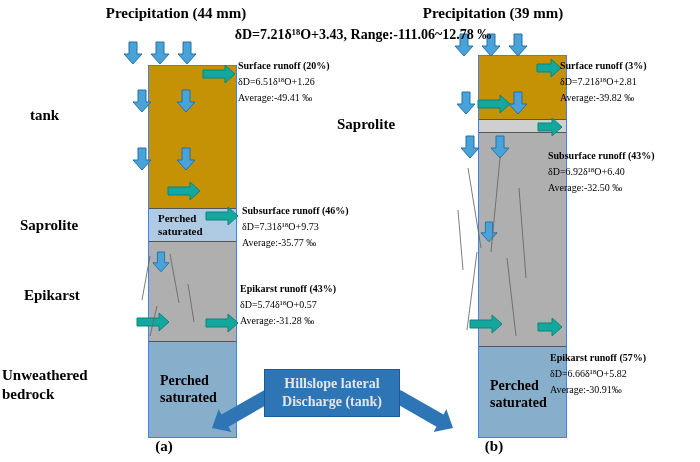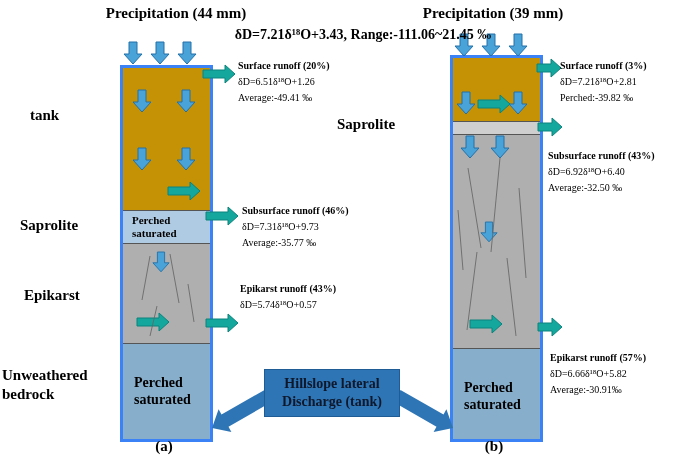--- a/index.html
+++ b/index.html
@@ -1,30 +1,30 @@
 <!DOCTYPE html>
 <html><head>
 <meta charset="utf-8">
 <style>
   html,body{margin:0;padding:0;background:#fff;}
   .canvas{position:relative;width:700px;height:462px;background:#ffffff;overflow:hidden;
           font-family:"Liberation Serif","DejaVu Serif",serif;color:#000;}
-  .col{position:absolute;border:3px solid #3b82f6;overflow:hidden;box-sizing:content-box;}
+  .col{position:absolute;border:1px solid #3b82f6;overflow:hidden;box-sizing:content-box;margin-left:28px;}
   .layer{width:100%;box-sizing:border-box;}
   .sep{border-top:1px solid #555;}
   .precip{position:absolute;font-size:15px;font-weight:bold;text-align:center;}
   .eqline{position:absolute;font-size:14px;font-weight:bold;text-align:center;}
   .caption{position:absolute;font-size:15px;font-weight:bold;text-align:center;}
   .side-label{position:absolute;font-size:15px;font-weight:bold;line-height:19px;white-space:pre-line;}
   .annot{position:absolute;font-size:10px;line-height:16px;white-space:nowrap;}
   .annot .t{font-weight:bold;}
   .perched-sm{font-size:11px;line-height:13px;font-weight:bold;padding:3px 0 0 9px;white-space:pre-line;}
   .perched-lg{font-size:14px;line-height:17px;font-weight:bold;padding:30px 0 0 11px;white-space:pre-line;}
   .discharge{position:absolute;left:264px;top:369px;width:134px;height:46px;background:#2E75B6;
-             border:1px solid #1F5C96;color:#0f172a;font-weight:bold;font-size:14px;line-height:18px;
+             border:1px solid #1F5C96;color:#e5e5e5;font-weight:bold;font-size:14px;line-height:18px;
              display:flex;align-items:center;justify-content:center;text-align:center;white-space:pre-line;}
   .overlay{position:absolute;left:0;top:0;pointer-events:none;}
 </style>
 </head>
 <body>
 
 <div class="canvas">
 
   <div class="col" style="left:120px;top:65px;width:87px;height:371px">
     <div class="layer" style="height:142px;background:#C59206"></div>
@@ -105,21 +105,21 @@
     </g>
 
     <g fill="#2E75B6">
       <polygon points="264.5,389.9 221.5,414.5 218.6,409.3 212,428 231.4,431.9 228.5,426.7 271.5,402.1"></polygon>
       <polygon points="393.5,402.1 436.5,426.7 433.6,431.9 453,428 446.4,409.3 443.5,414.5 400.5,389.9"></polygon>
     </g>
   </svg>
 
   <div class="precip" style="left:88px;top:5px;width:176px">Precipitation (44 mm)</div>
   <div class="precip" style="left:405px;top:5px;width:176px">Precipitation (39 mm)</div>
-  <div class="eqline" style="left:198px;top:27px;width:330px">δD=7.21δ¹⁸O+3.43, Range:-111.06~21.45 ‰</div>
+  <div class="eqline" style="left:198px;top:27px;width:330px">δD=7.21δ¹⁸O+3.43, Range:-111.06~12.78 ‰</div>
 
   <div class="side-label" style="left:30px;top:106px">tank</div>
   <div class="side-label" style="left:20px;top:216px">Saprolite</div>
   <div class="side-label" style="left:24px;top:286px">Epikarst</div>
   <div class="side-label" style="left:2px;top:366px">Unweathered
 bedrock</div>
 
   <div class="side-label" style="left:337px;top:115px">Saprolite</div>
 
   <div class="annot" style="left:238px;top:58px">
@@ -128,26 +128,27 @@
     <div>Average:-49.41 ‰</div>
   </div>
   <div class="annot" style="left:242px;top:203px">
     <div class="t">Subsurface runoff (46%)</div>
     <div>δD=7.31δ¹⁸O+9.73</div>
     <div>Average:-35.77 ‰</div>
   </div>
   <div class="annot" style="left:240px;top:281px">
     <div class="t">Epikarst runoff (43%)</div>
     <div>δD=5.74δ¹⁸O+0.57</div>
+    <div>Average:-31.28 ‰</div>
   </div>
 
   <div class="annot" style="left:560px;top:58px">
     <div class="t">Surface runoff (3%)</div>
     <div>δD=7.21δ¹⁸O+2.81</div>
-    <div>Perched:-39.82 ‰</div>
+    <div>Average:-39.82 ‰</div>
   </div>
   <div class="annot" style="left:548px;top:148px">
     <div class="t">Subsurface runoff (43%)</div>
     <div>δD=6.92δ¹⁸O+6.40</div>
     <div>Average:-32.50 ‰</div>
   </div>
   <div class="annot" style="left:550px;top:350px">
     <div class="t">Epikarst runoff (57%)</div>
     <div>δD=6.66δ¹⁸O+5.82</div>
     <div>Average:-30.91‰</div>

